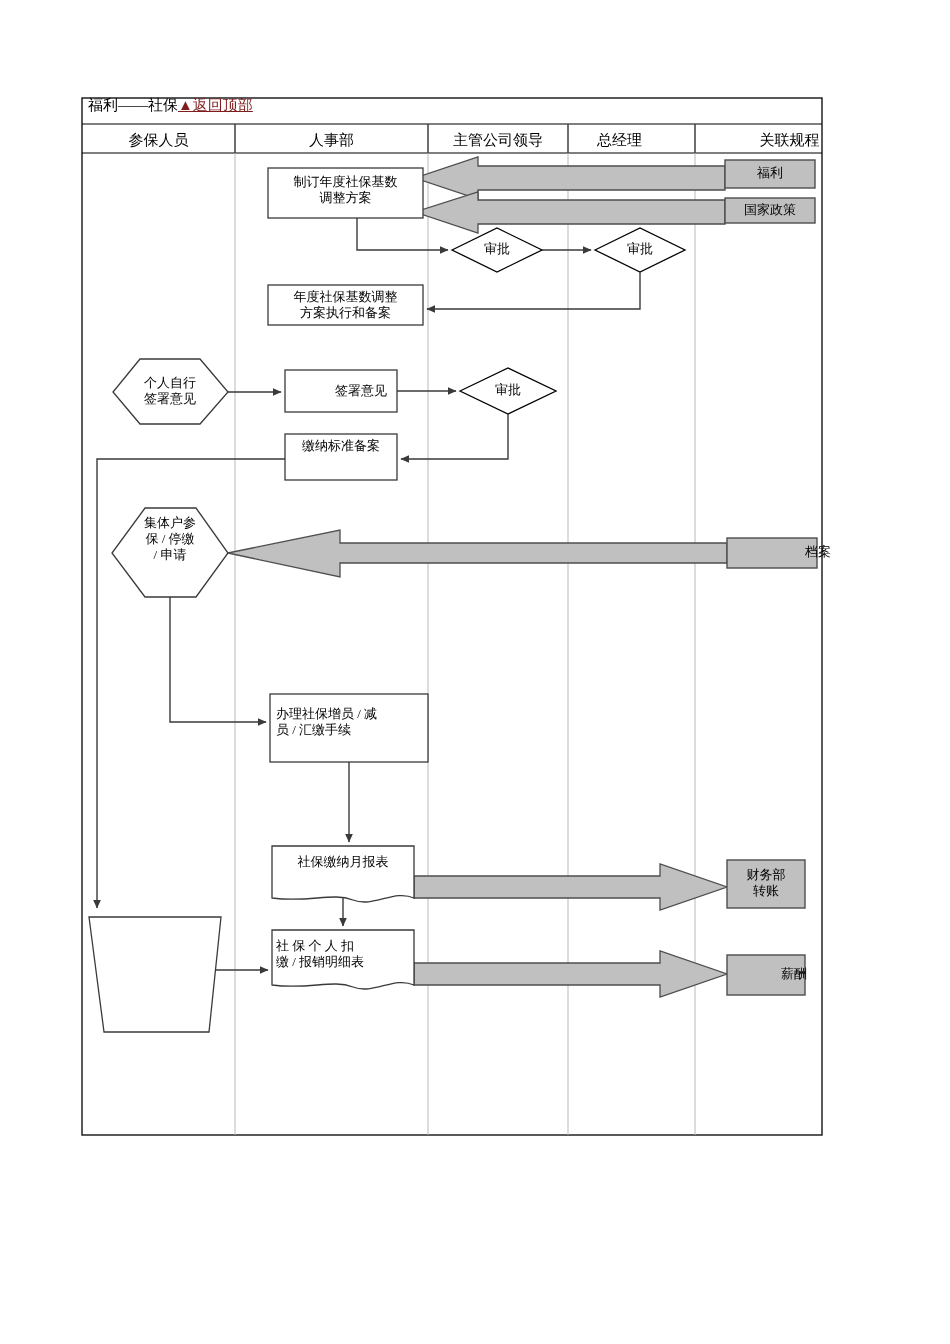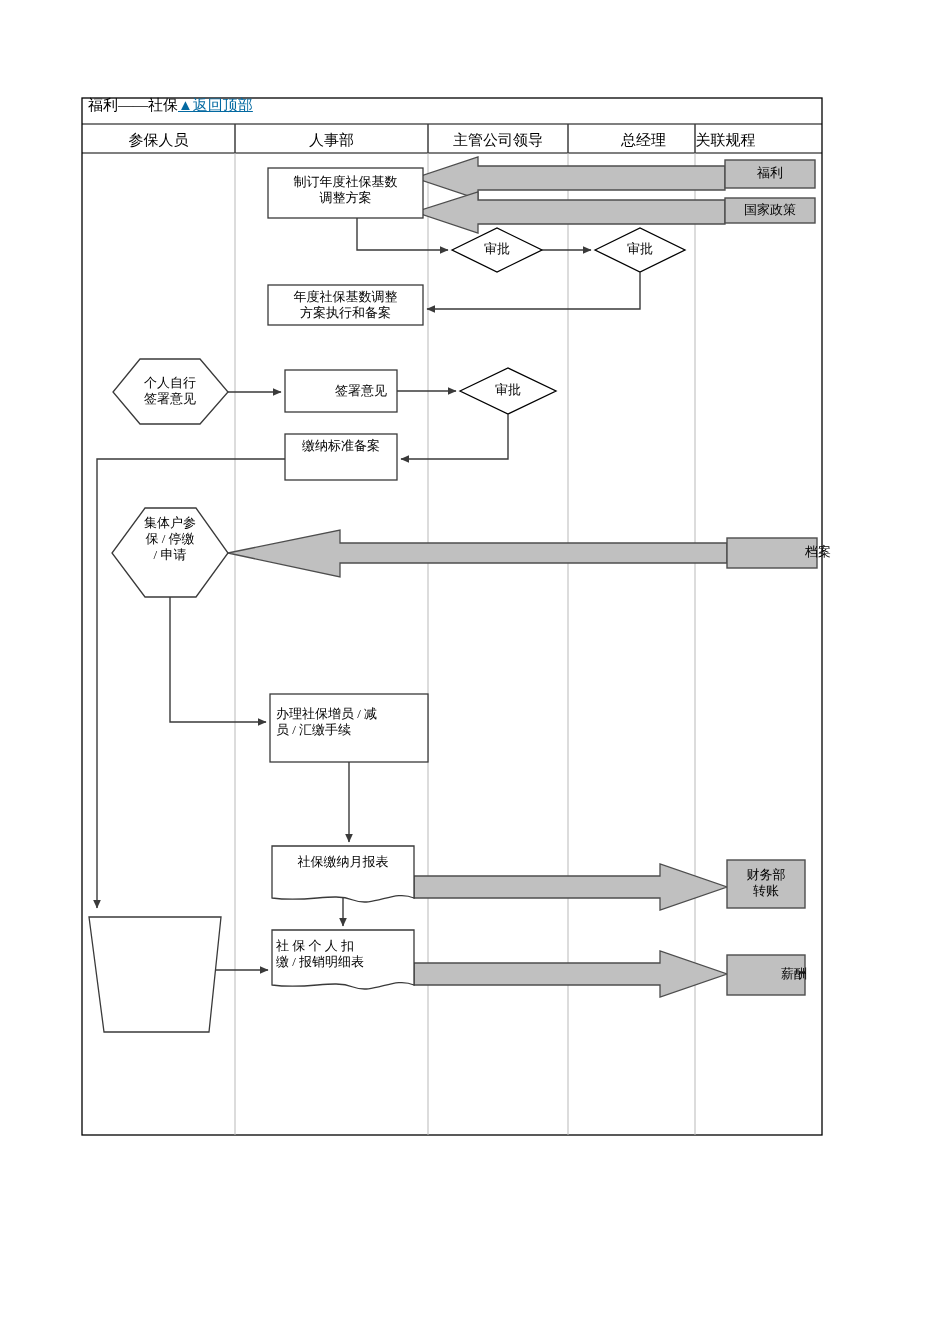--- a/index.html
+++ b/index.html
@@ -10,21 +10,21 @@
   #chart-root{position:absolute;left:0;top:0;width:950px;height:1344px;}
   svg#flow{position:absolute;left:0;top:0;width:950px;height:1344px;}
 
   
   .lbl{position:absolute;text-align:center;color:#000;line-height:1.22;}
   .title-bar{
     position:absolute;left:82px;top:98px;width:740px;height:14px;
     display:flex;align-items:center;padding-left:6px;box-sizing:border-box;
     font-size:15px;letter-spacing:0px;
   }
-  .title-link{color:#0369a1;}
+  .title-link{color:#7f1d1d;}
   .hdr{
     position:absolute;top:126px;height:28px;display:flex;
     align-items:center;justify-content:center;font-size:15px;
   }
   .node-txt{font-size:13px;}
   .gray-txt{font-size:13px;}
 </style>
 </head>
 <body>
 
@@ -135,22 +135,22 @@
   </svg>
 
   <div class="title-bar">
     <span>福利——社保</span>
       <a class="title-link" href="#">▲返回顶部</a>
   </div>
 
   <div class="hdr" style="left:82px;width:153px;">参保人员</div>
   <div class="hdr" style="left:235px;width:193px;">人事部</div>
   <div class="hdr" style="left:428px;width:140px;">主管公司领导</div>
-  <div class="hdr" style="left:568px;width:103px;padding-left:24px;">总经理</div>
-  <div class="hdr" style="left:662px;width:127px;border-radius:12px;">关联规程</div>
+  <div class="hdr" style="left:568px;width:103px;">总经理</div>
+  <div class="hdr" style="left:726px;width:127px;border-radius:12px;">关联规程</div>
 
   <div class="lbl node-txt" style="left:268px;top:174px;width:155px;">
     <div>制订年度社保基数</div>
     <div>调整方案</div>
   </div>
 
   <div class="lbl node-txt" style="left:452px;top:241px;width:90px;">审批</div>
 
   <div class="lbl node-txt" style="left:595px;top:241px;width:90px;">审批</div>
 

